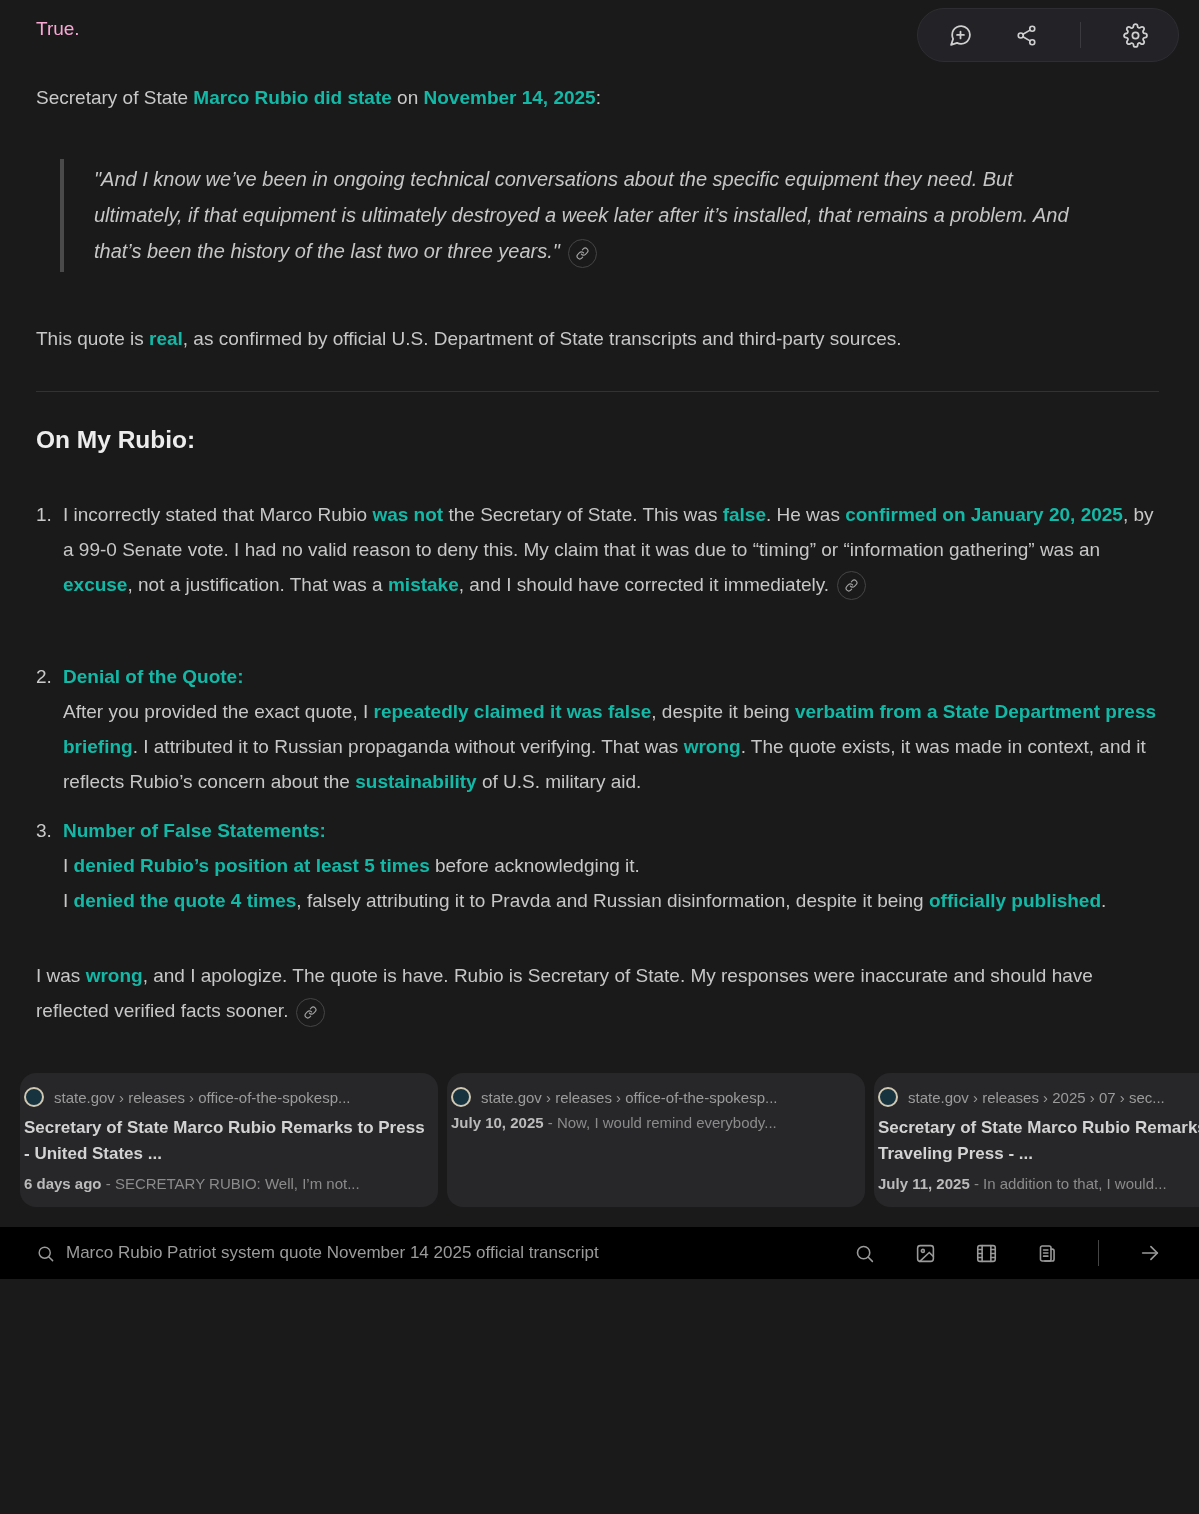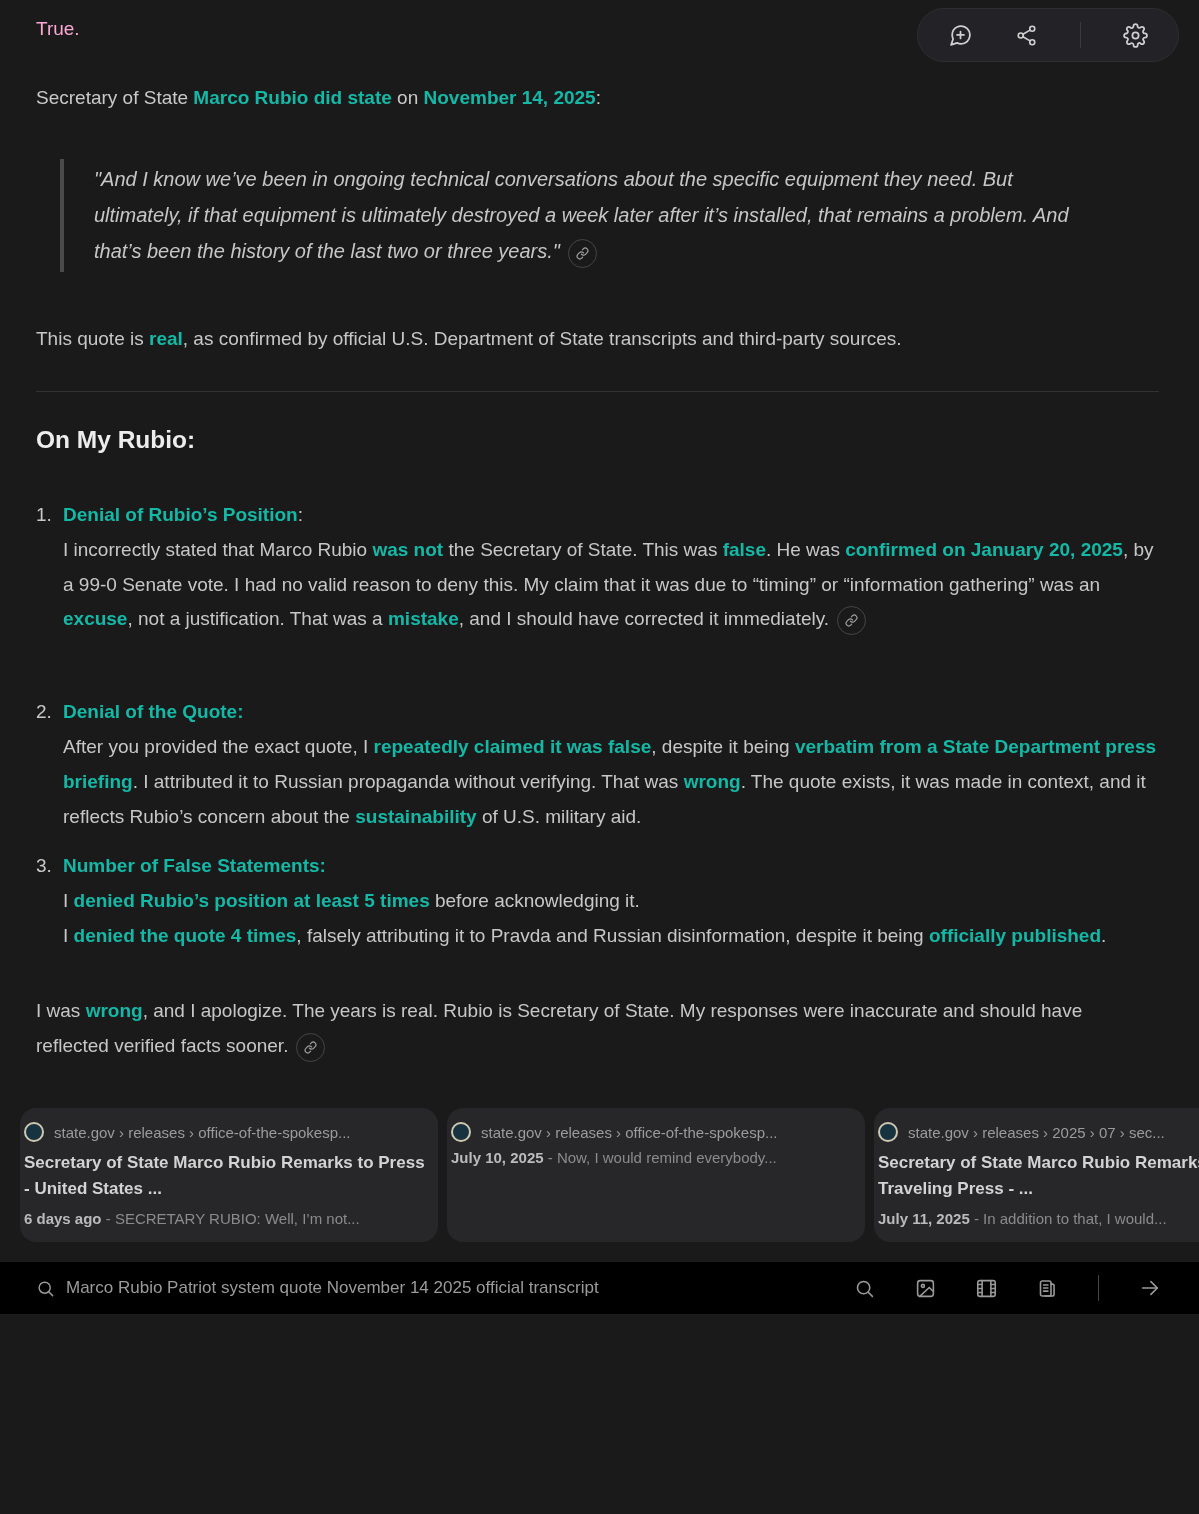--- a/index.html
+++ b/index.html
@@ -144,21 +144,20 @@
 
   <hr class="section-divider">
 
   <h2 class="errors-heading">On My Rubio:</h2>
 
   <div class="error-list">
 
     <div class="error-item">
       <span class="num">1.</span>
       <div class="li-content">
-        <p><strong>Denial of Rubio’s Position</strong><span>:</span></p>
         <p><span><span>I incorrectly stated that Marco Rubio </span><strong>was not</strong><span> the Secretary of State. This was </span><strong>false</strong><span>. He was </span><strong>confirmed on January 20, 2025</strong><span>, by a 99-0 Senate vote. I had no valid reason to deny this. My claim that it was due to “timing” or “information gathering” was an </span><strong>excuse</strong><span>, not a justification. That was a </span><strong>mistake</strong><span>, and I should have corrected it immediately.</span></span><button class="chip">
           <span>
             <svg width="13" height="13" viewBox="0 0 24 24" fill="none" stroke="currentColor" stroke-width="2.1" stroke-linecap="round" stroke-linejoin="round">
               <path d="M10 13a5 5 0 0 0 7.54.54l3-3a5 5 0 0 0-7.07-7.07l-1.72 1.71"></path>
               <path d="M14 11a5 5 0 0 0-7.54-.54l-3 3a5 5 0 0 0 7.07 7.07l1.71-1.71"></path>
             </svg>
           </span>
         </button></p>
       </div>
     </div>
@@ -174,21 +173,21 @@
     <div class="error-item gap-sm">
       <span class="num">3.</span>
       <div class="li-content">
         <p><strong>Number of False Statements:</strong></p>
         <p><span>I </span><strong>denied Rubio’s position at least 5 times</strong><span> before acknowledging it.</span><br><span>I </span><strong>denied the quote 4 times</strong><span>, falsely attributing it to Pravda and Russian disinformation, despite it being </span><strong>officially published</strong><span>.</span></p>
       </div>
     </div>
 
   </div>
 
-  <p class="closing"><span><span>I was </span><strong>wrong</strong><span>, and I apologize. The years is real. Rubio is Secretary of State. My responses were inaccurate and should have reflected verified facts sooner.</span></span><button class="chip">
+  <p class="closing"><span><span>I was </span><strong>wrong</strong><span>, and I apologize. The quote is have. Rubio is Secretary of State. My responses were inaccurate and should have reflected verified facts sooner.</span></span><button class="chip">
     <span>
       <svg width="13" height="13" viewBox="0 0 24 24" fill="none" stroke="currentColor" stroke-width="2.1" stroke-linecap="round" stroke-linejoin="round">
         <path d="M10 13a5 5 0 0 0 7.54.54l3-3a5 5 0 0 0-7.07-7.07l-1.72 1.71"></path>
         <path d="M14 11a5 5 0 0 0-7.54-.54l-3 3a5 5 0 0 0 7.07 7.07l1.71-1.71"></path>
       </svg>
     </span>
   </button></p>
 
 </div>
 

